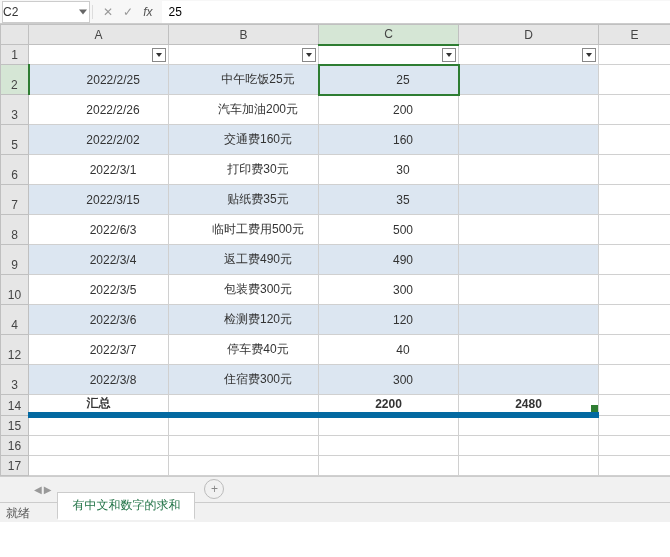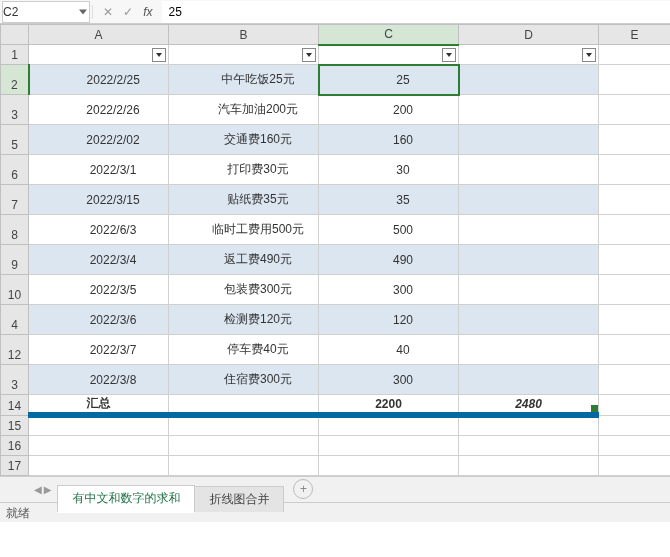--- a/index.html
+++ b/index.html
@@ -109,39 +109,39 @@
   .sel-cell {
     outline: 2px solid #2e7d32;
     outline-offset: -1px;
     position: relative;
   }
   .total-row td.cell {
     font-weight: bold;
     border-top: 1px solid #4f81bd;
     border-bottom: 6px solid #0369a1;
   }
-  .total-row td.cell.last { position: relative; font-style: italic; }
+  .total-row td.cell.last { position: relative; }
   .total-row td.cell.last::after {
     content: ""; position: absolute; right: 0; bottom: 0;
     width: 7px; height: 7px; background: #2e7d32;
   }
   .tabbar {
     display: flex; align-items: center; height: 26px;
     background: #f1f1f1; border-top: 1px solid #ccc;
     padding-left: 28px; gap: 0;
   }
   .tab-nav {
     display: flex; gap: 2px; padding: 0 6px; color: #999;
   }
   .tab-nav span { font-size: 10px; }
   .tab {
     padding: 4px 14px; border: 1px solid #ccc;
     border-bottom: none; background: #e4e4e4;
     font-size: 12px; color: #444; margin-right: -1px;
-    position: relative; top: 10px;
+    position: relative; top: 17px;
   }
   .tab.active {
     background: #fff; color: #217346; font-weight: normal;
     border-bottom: 2px solid #fff;
   }
   .tab-add {
     width: 20px; height: 20px; margin-left: 10px;
     border: 1px solid #bbb; border-radius: 50%;
     display: flex; align-items: center; justify-content: center;
     color: #888; font-size: 12px;
@@ -340,19 +340,18 @@
       </tbody>
 </table>
 </div>
 
 <div class="tabbar">
   <div class="tab-nav">
     <span>◀</span>
     <span>▶</span>
   </div>
   <div class="tab active">有中文和数字的求和</div>
-  <div class="tab">折线图合并</div>
   <div class="tab-add">+</div>
 </div>
 
 <div class="statusbar">
   <span>就绪</span>
 </div>
 
 </body></html>

